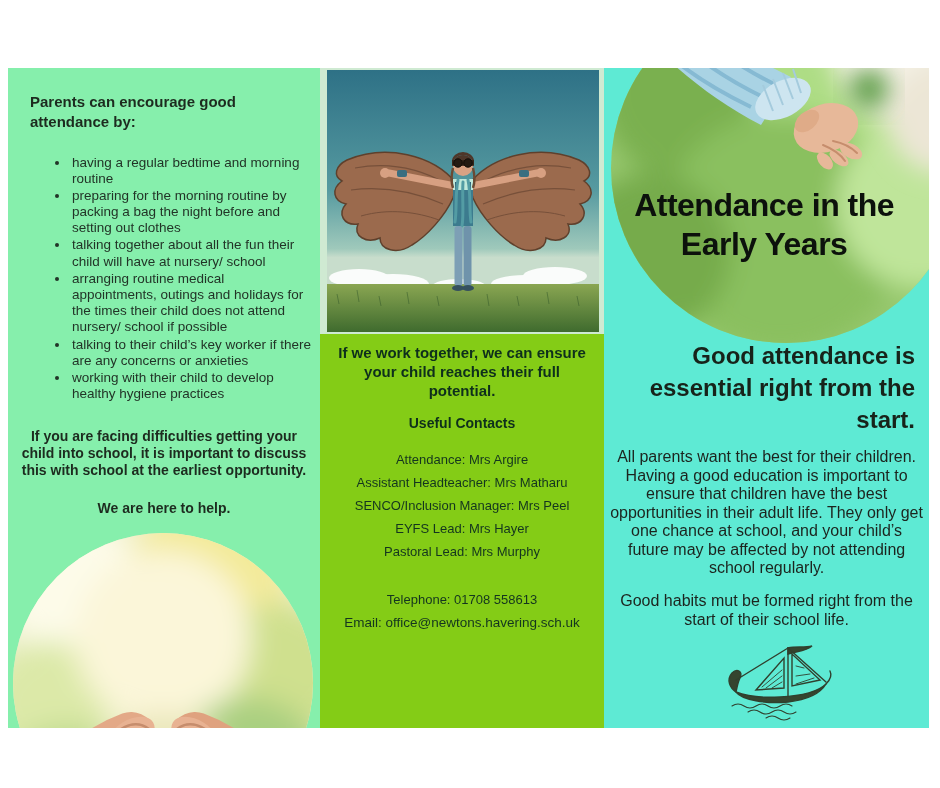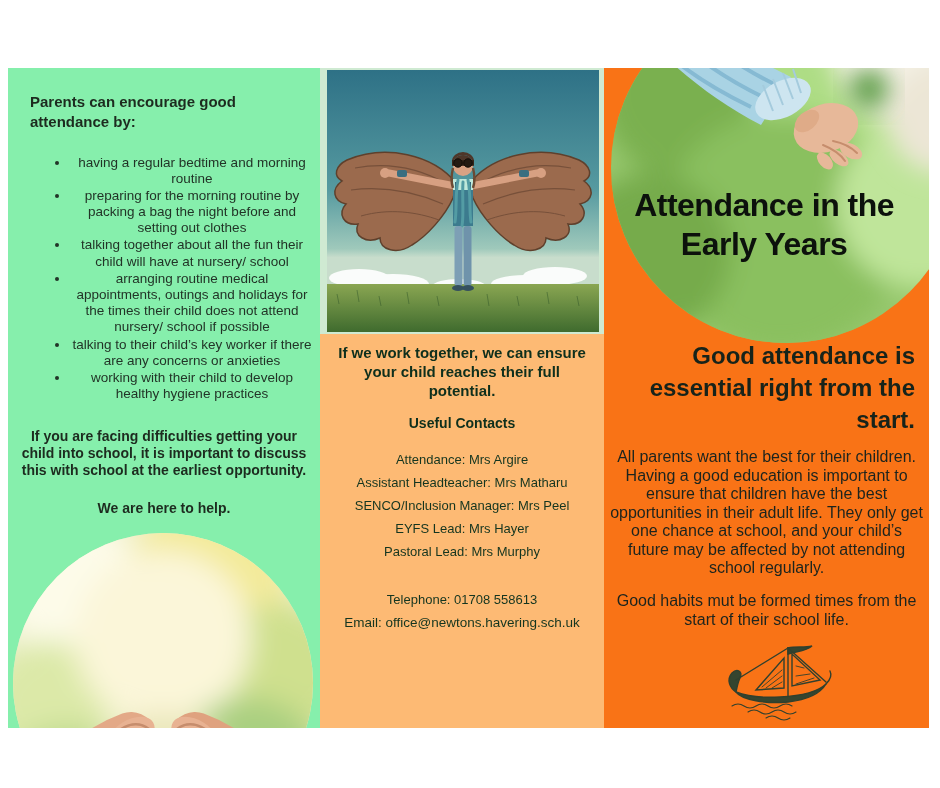--- a/index.html
+++ b/index.html
@@ -4,27 +4,27 @@
 <style>
   html,body{margin:0;padding:0;}
   body{
     width:940px;height:788px;position:relative;background:#ffffff;
     font-family:"Liberation Sans", sans-serif;color:#1e2a20;
     -webkit-font-smoothing:antialiased;
   }
   .brochure{position:absolute;left:8px;top:68px;width:921px;height:660px;display:flex;}
   .panel{position:relative;overflow:hidden;height:660px;}
   .panel-left{width:314px;background:#86efac;}
-  .panel-mid{width:286px;background:#fdba74;}
-  .panel-right{width:327px;background:#f97316;}
+  .panel-mid{width:286px;background:#84cc16;}
+  .panel-right{width:327px;background:#5eead4;}
 
   
   .lp-heading{margin:24px 16px 0 22px;font-weight:bold;font-size:15px;line-height:1.35;color:#1d2b1f;}
   .lp-list{margin:22px 8px 0 0;padding:0 0 0 62px;font-size:13.5px;line-height:1.2;color:#223427;}
-  .lp-list li{margin-bottom:1px;padding-left:2px;text-align:center;}
+  .lp-list li{margin-bottom:1px;padding-left:2px;}
   .lp-note{margin:26px 10px 0;text-align:center;font-weight:bold;font-size:14px;line-height:1.22;color:#1d2b1f;}
   .lp-help{margin:20px 0 0;text-align:center;font-weight:bold;font-size:14px;color:#1d2b1f;}
   .lp-circle{position:absolute;left:5px;top:465px;width:300px;height:300px;border-radius:50%;overflow:hidden;}
 
   
   .mp-photoframe{position:absolute;left:0;top:0;width:286px;height:266px;background:#cfead2;}
   .mp-photo{position:absolute;left:7px;top:2px;width:272px;height:262px;}
   .mp-tagline{position:absolute;top:276px;left:10px;right:10px;text-align:center;font-weight:bold;
     font-size:15px;line-height:1.25;color:#0e2f1c;}
   .mp-contacts-heading{position:absolute;top:347px;left:0;right:0;text-align:center;font-weight:bold;
@@ -232,21 +232,21 @@
         </g>
         <g stroke="#c68d6d" stroke-width="2" fill="none" stroke-linecap="round">
           <path d="M222,148 C232,150 240,154 246,160"></path>
           <path d="M212,152 C222,156 230,162 234,168"></path>
         </g>
       </svg>
     </div>
     <div class="rp-title">Attendance in the Early Years</div>
     <div class="rp-subtitle">Good attendance is essential right from the start.</div>
     <div class="rp-body rp-body1">All parents want the best for their children. Having a good education is important to ensure that children have the best opportunities in their adult life.  They only get one chance at school, and your child’s future may be affected by not attending school regularly.</div>
-    <div class="rp-body rp-body2">Good habits mut be formed times from the start of their school life.</div>
+    <div class="rp-body rp-body2">Good habits mut be formed right from the start of their school life.</div>
 
     <svg class="rp-ship" viewBox="0 0 124 84">
       <g stroke="#30402e" fill="none" stroke-width="1.4" stroke-linecap="round">
 
         <path d="M14,52 C20,60 44,64 66,62 C84,60 98,54 104,44 C96,52 78,56 58,57 C40,58 24,56 14,52 Z" fill="#35452f"></path>
         <path d="M14,52 C8,48 4,40 10,33 C15,28 21,31 18,38 C16,42 15,47 14,52 Z" fill="#35452f"></path>
         <path d="M104,44 C108,40 110,35 108,31"></path>
 
         <path d="M66,8 L66,56"></path>
         <path d="M66,8 C74,6 82,8 90,6 C84,11 76,11 66,14 Z" fill="#35452f"></path>

